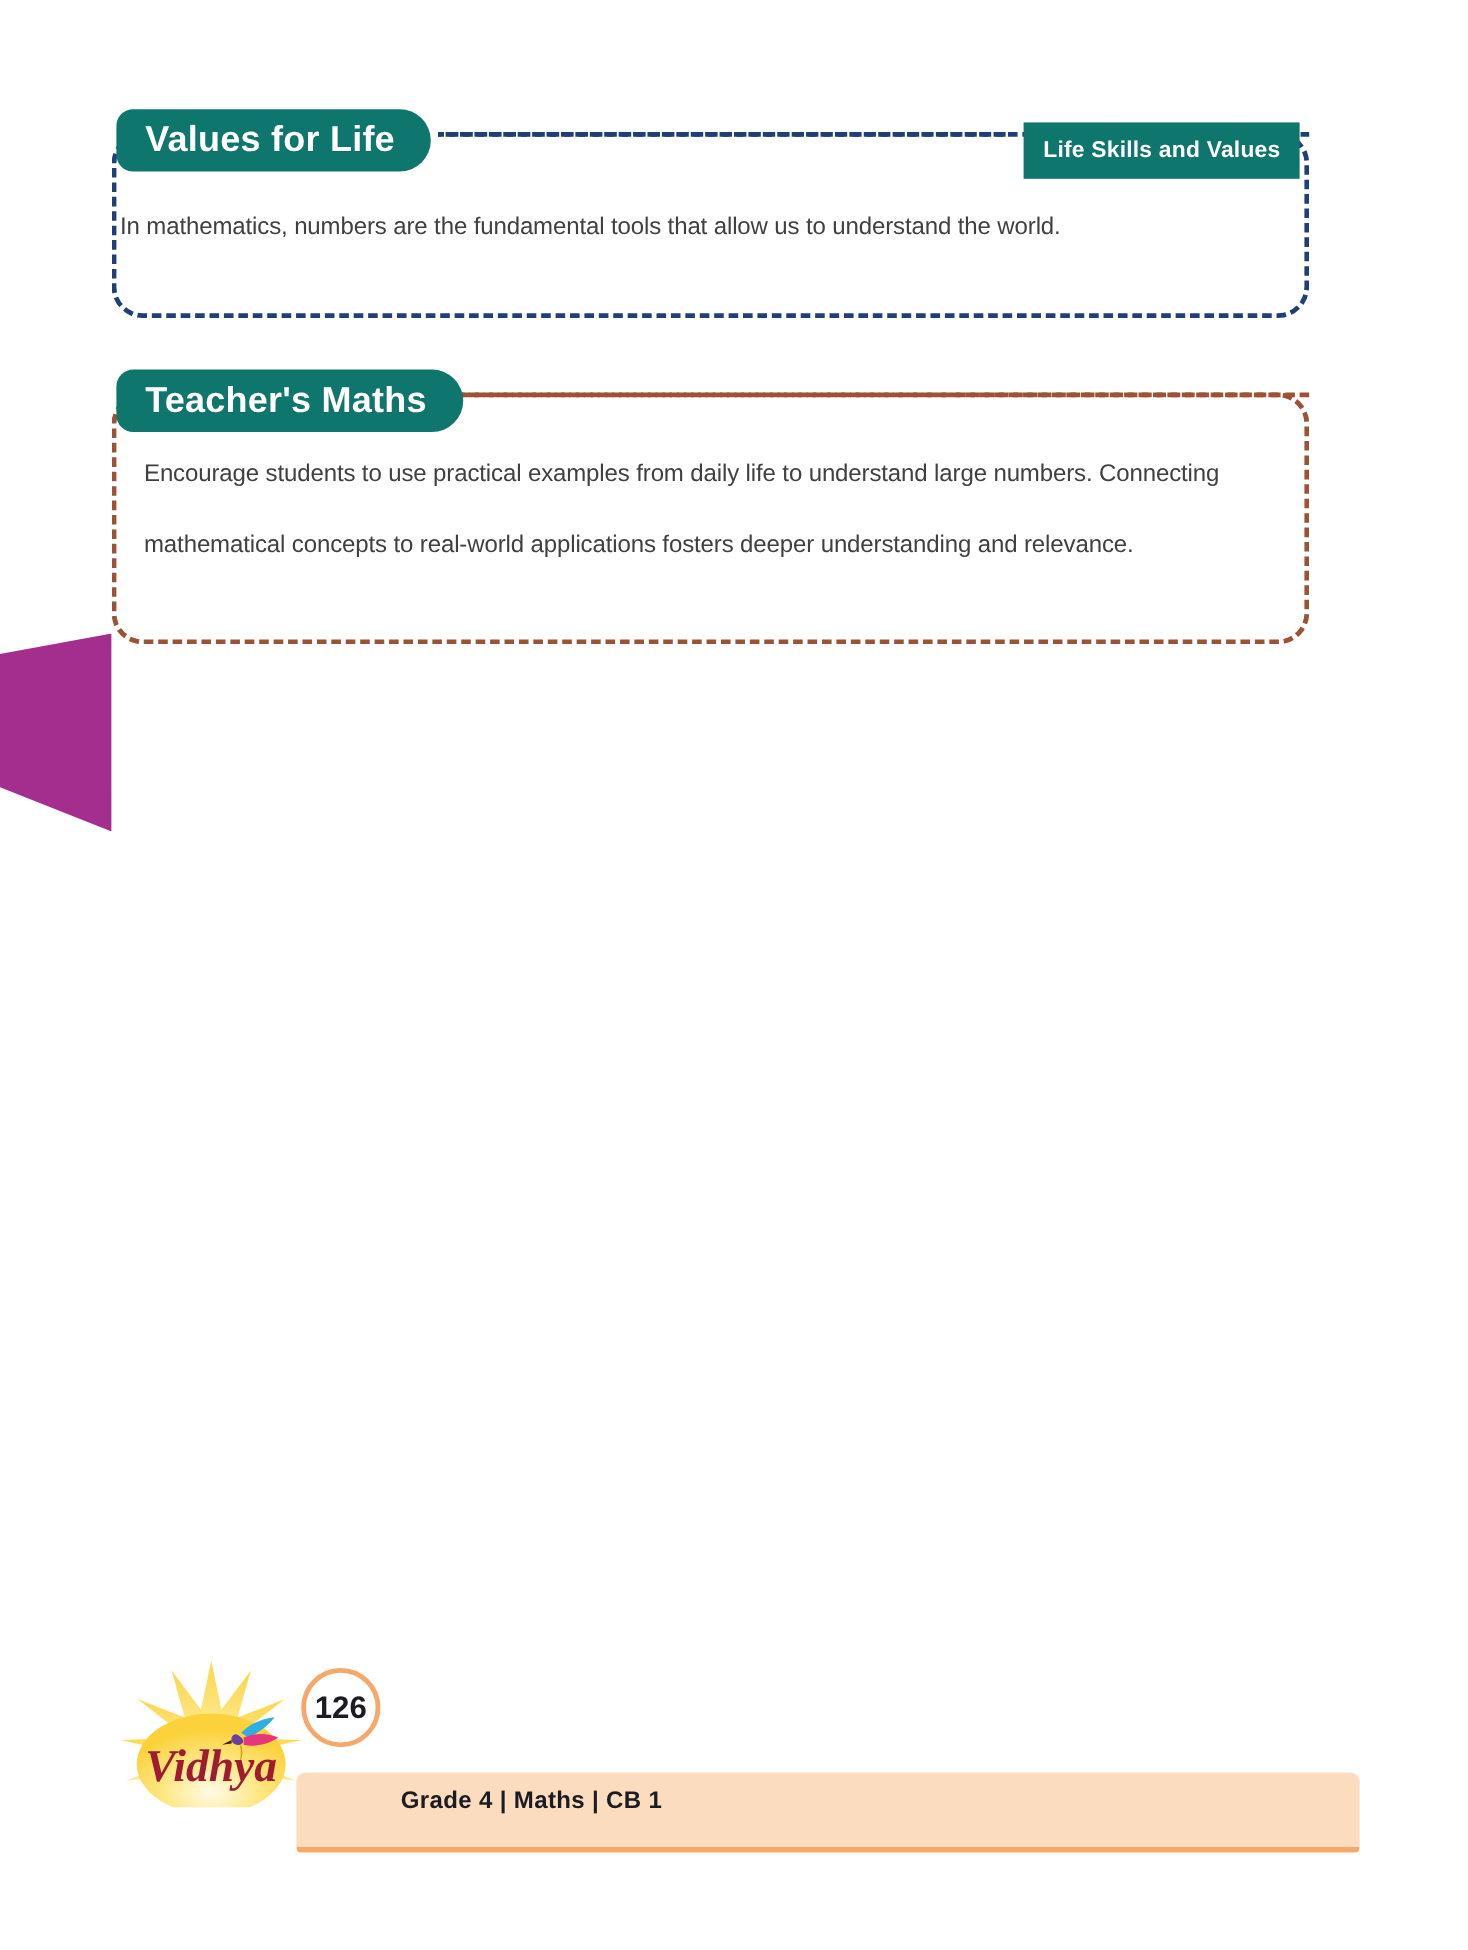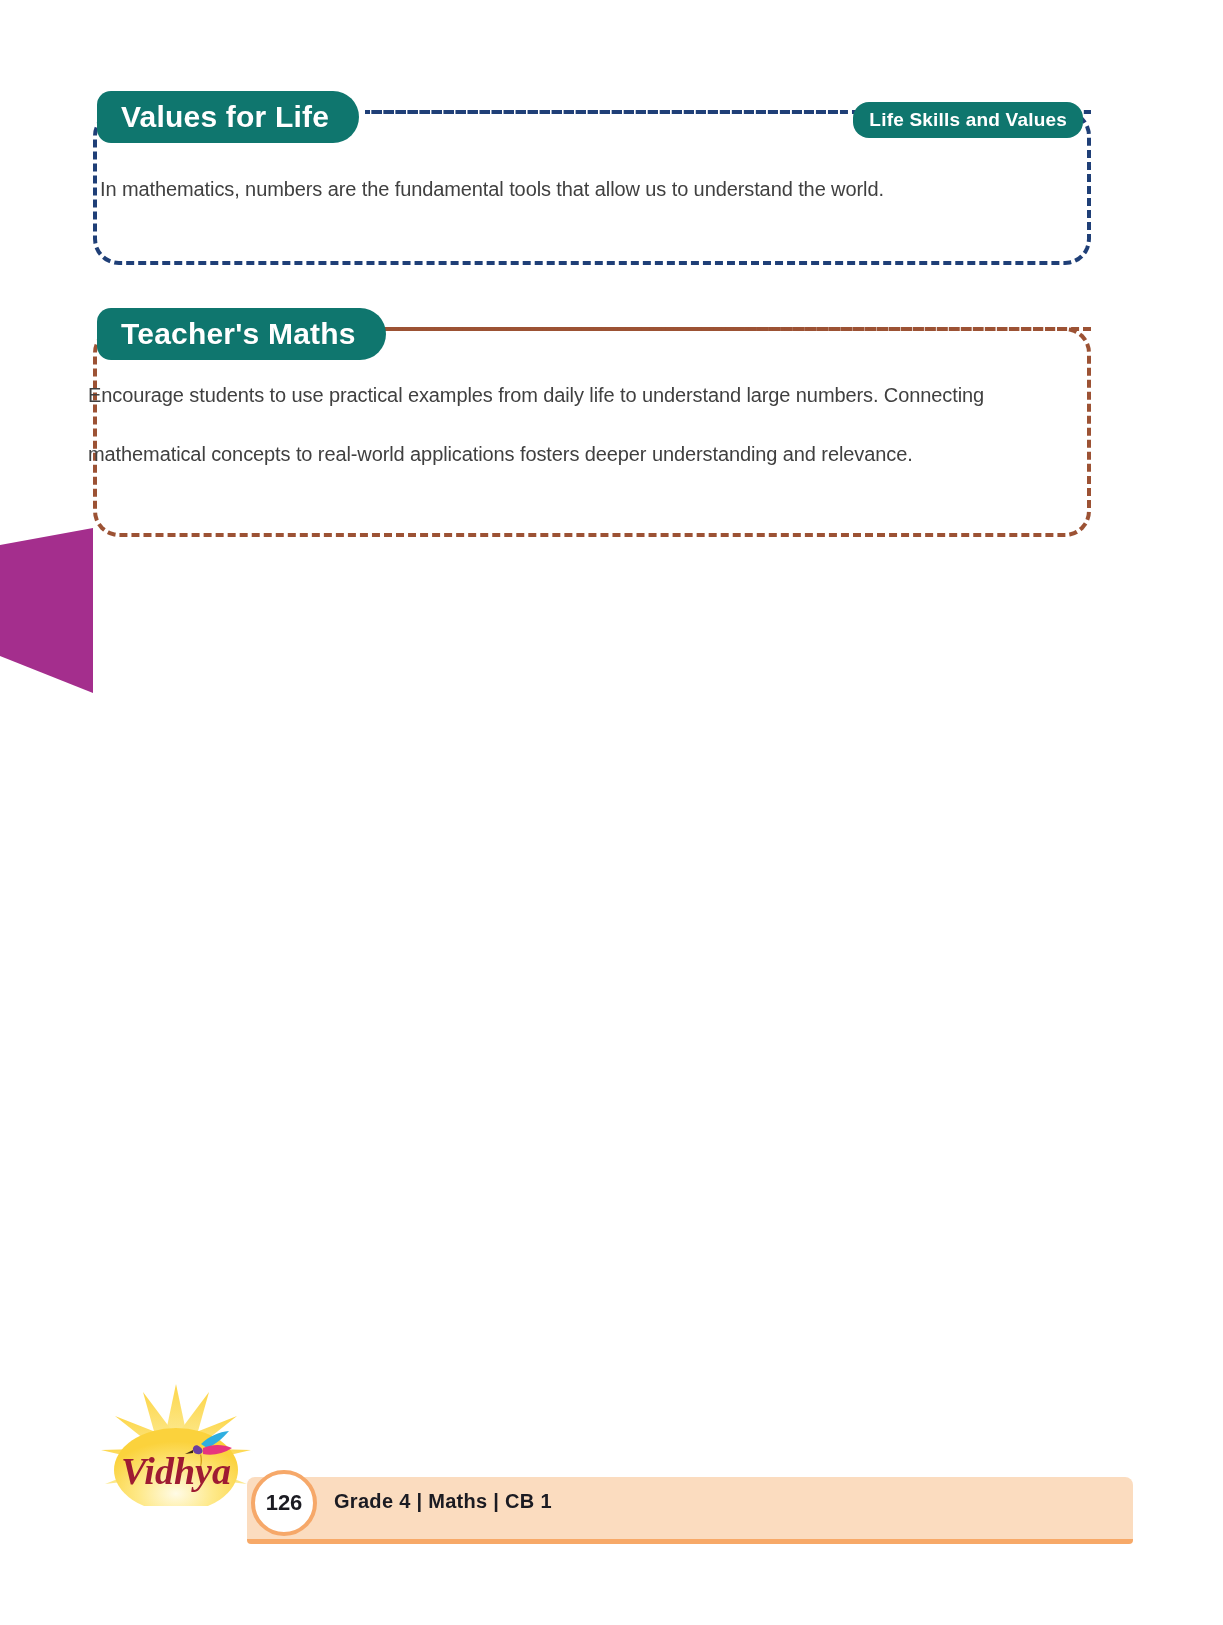--- a/index.html
+++ b/index.html
@@ -73,24 +73,24 @@
     height: 52px;
     padding: 0 30px 0 24px;
     font-size: 30px;
     border-radius: 14px 26px 26px 14px;
     text-shadow: 0 1px 0 rgba(0,0,0,.07);
   }
   .pill-values { left: 97px; top: 91px; }
   .pill-note   { left: 97px; top: 308px; }
 
   .pill-tag {
-    height: 36px;
+    height: 47px;
     padding: 0 16px;
     font-size: 19px;
-    border-radius: 16px;
+    border-radius: 0;
     top: 102px;
     right: 140px;
   }
 
   
   .connector {
     position: absolute;
     height: 0;
     border-top: 4px dashed #1f3f77;
   }
@@ -103,21 +103,21 @@
 
   
   .body-text {
     position: absolute;
     color: #404040;
     font-size: 20px;
     line-height: 59px;
     letter-spacing: -0.1px;
   }
   .body-values { left: 100px; top: 160px; width: 950px; }
-  .body-note   { left: 88px; top: 366px; width: 960px; }
+  .body-note   { left: 120px; top: 366px; width: 960px; }
 
   
   .footer-bar {
     position: absolute;
     left: 247px;
     top: 1477px;
     width: 886px;
     height: 62px;
     background: #FBDCBF;
     border-radius: 8px 8px 4px 4px;
@@ -129,31 +129,31 @@
     top: 1490px;
     font-size: 20px;
     font-weight: 700;
     color: #1b1b22;
     letter-spacing: .3px;
     white-space: nowrap;
   }
   .page-circle {
     position: absolute;
     left: 251px;
-    top: 1470px;
+    top: 1390px;
     width: 66px;
     height: 66px;
     border-radius: 50%;
     background: #ffffff;
     border: 4px solid #F6A869;
     box-sizing: border-box;
     display: flex;
     align-items: center;
     justify-content: center;
-    font-size: 22px;
+    font-size: 26px;
     font-weight: 700;
     color: #1b1b22;
   }
   .logo {
     position: absolute;
     left: 97px;
     top: 1378px;
     width: 158px;
     height: 128px;
   }

